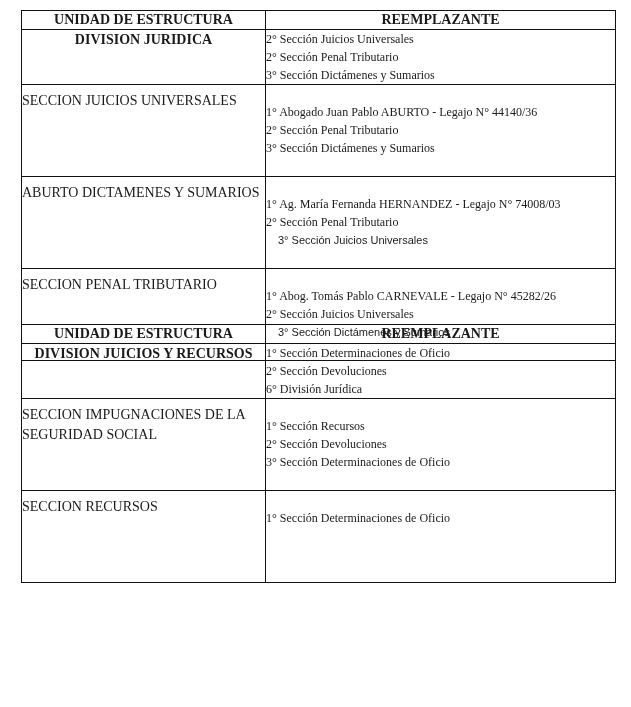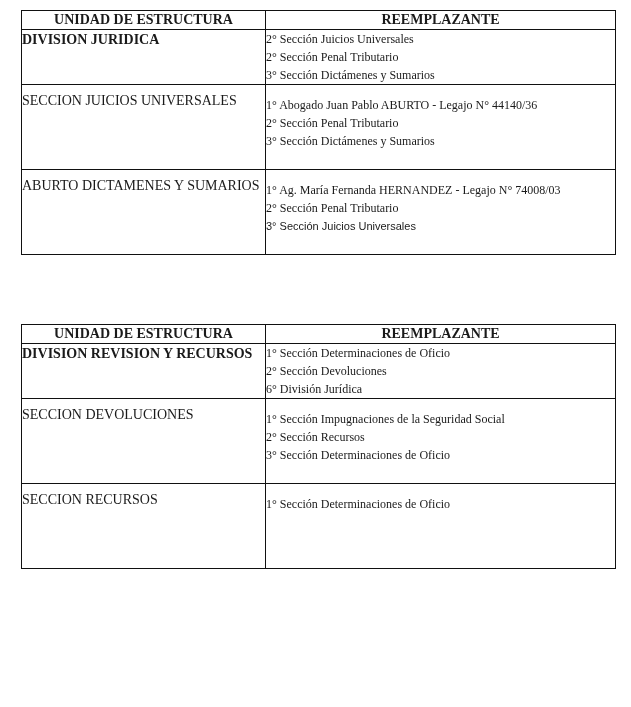--- a/index.html
+++ b/index.html
@@ -4,30 +4,30 @@
 <style>
   html, body { margin: 0; padding: 0; background: #ffffff; }
   body { width: 631px; height: 707px; position: relative; overflow: hidden;
          font-family: "Liberation Serif", "DejaVu Serif", serif; color: #1a1a1a; }
   table.rt { position: absolute; left: 21px; width: 594px; border-collapse: collapse; table-layout: fixed; }
   table.rt col.c1 { width: 244px; }
   table.rt col.c2 { width: 350px; }
   table.rt td, table.rt th { border: 1.5px solid #111; padding: 0; vertical-align: top; }
   th.hd { font-weight: bold; font-size: 14px; height: 18px; line-height: 18px; text-align: center; }
   td.unit { font-size: 14px; line-height: 20px; padding-left: 5px; }
-  td.unit.bold { font-weight: bold; }
+  td.unit.bold { font-weight: bold; text-align: center; }
   td.repl { font-size: 12px; padding-left: 5px; }
   .r { height: 18px; line-height: 18px; white-space: nowrap; }
-  .sans { font-family: "Liberation Sans", "DejaVu Sans", sans-serif; font-size: 11px; }
+  .sans { font-family: "Liberation Sans", "DejaVu Sans", sans-serif; font-size: 11px; margin-left: 12px; }
   #t1 { top: 10px; }
   #t2 { top: 324px; }
   tr.div td { height: 54px; }
   tr.sec td { height: 73px; }
   td.unit.pad { padding-top: 6px; }
-  td.repl.pad { padding-top: 11px; }
+  td.repl.pad { padding-top: 18px; }
 </style>
 </head>
 <body>
 
 <table class="rt" id="t1">
   <colgroup>
       <col class="c1">
       <col class="c2">
     </colgroup>
   <tbody>
@@ -52,46 +52,54 @@
     </td>
   </tr>
   <tr class="sec">
     <td class="unit pad">ABURTO DICTAMENES Y SUMARIOS</td>
     <td class="repl pad">
       <div class="r">1° Ag. María Fernanda HERNANDEZ  - Legajo N° 74008/03</div>
       <div class="r">2° Sección Penal Tributario</div>
       <div class="r sans">3° Sección Juicios Universales</div>
     </td>
   </tr>
+  <tr class="sec">
+    <td class="unit pad">SECCION PENAL TRIBUTARIO</td>
+    <td class="repl pad">
+      <div class="r">1° Abog. Tomás Pablo CARNEVALE  - Legajo N° 45282/26</div>
+      <div class="r">2° Sección Juicios Universales</div>
+      <div class="r sans">3° Sección Dictámenes y Sumarios</div>
+    </td>
+  </tr>
 </tbody>
   </table>
 
 <table class="rt" id="t2">
   <colgroup>
       <col class="c1">
       <col class="c2">
     </colgroup>
   <tbody>
       <tr>
     <th class="hd">UNIDAD DE ESTRUCTURA</th>
     <th class="hd">REEMPLAZANTE</th>
   </tr>
   <tr class="div">
-    <td class="unit bold">DIVISION REVISION Y RECURSOS</td>
+    <td class="unit bold">DIVISION JUICIOS Y RECURSOS</td>
     <td class="repl">
       <div class="r">1° Sección Determinaciones de Oficio</div>
       <div class="r">2° Sección Devoluciones</div>
       <div class="r">6° División Jurídica</div>
     </td>
   </tr>
   <tr class="sec">
-    <td class="unit pad">SECCION DEVOLUCIONES</td>
+    <td class="unit pad">SECCION IMPUGNACIONES DE LA SEGURIDAD SOCIAL</td>
     <td class="repl pad">
-      <div class="r">1° Sección Impugnaciones de la Seguridad Social</div>
-      <div class="r">2° Sección Recursos</div>
+      <div class="r">1° Sección Recursos</div>
+      <div class="r">2° Sección Devoluciones</div>
       <div class="r">3° Sección Determinaciones de Oficio</div>
     </td>
   </tr>
   <tr class="sec">
     <td class="unit pad">SECCION RECURSOS</td>
     <td class="repl pad">
       <div class="r">1° Sección Determinaciones de Oficio</div>
 
     </td>
   </tr>

